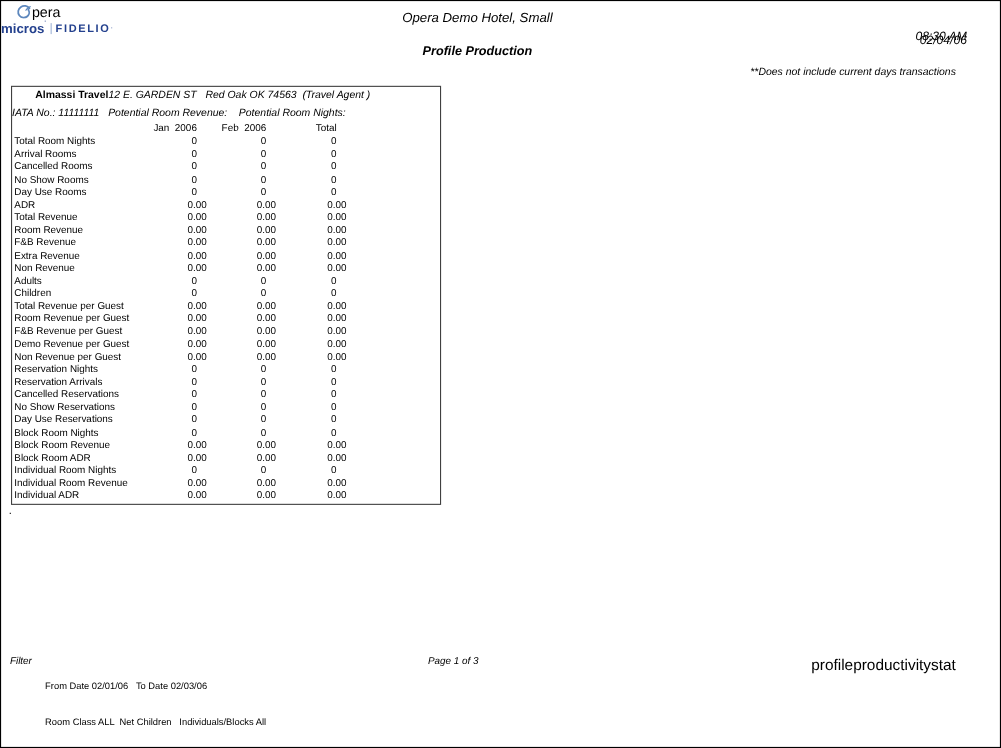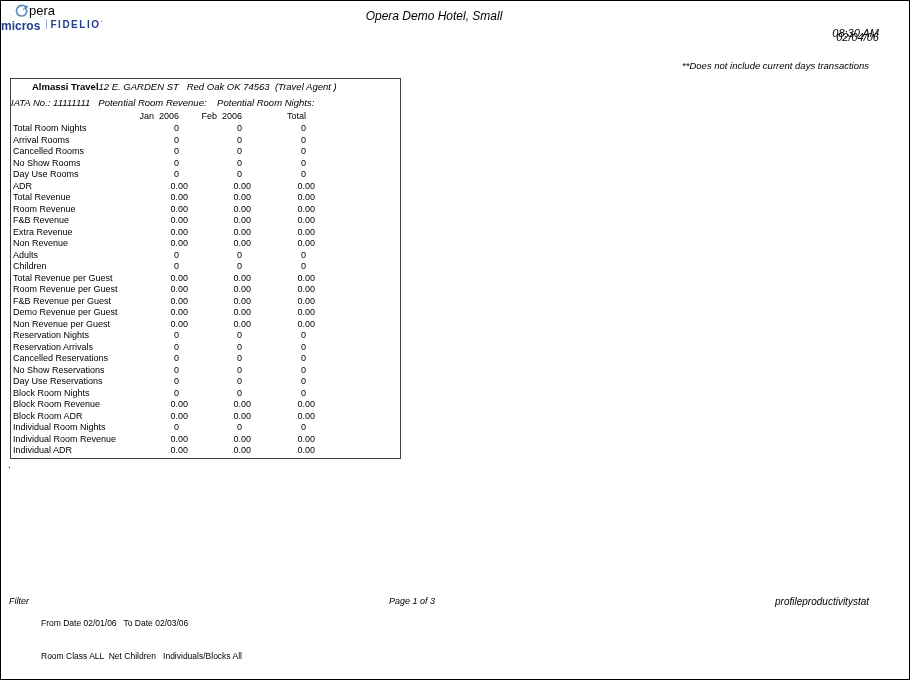--- a/index.html
+++ b/index.html
@@ -17,21 +17,21 @@
     overflow: hidden;
   }
   .logo-opera {
     position: absolute; left: 14px; top: 2px;
     display: flex; align-items: center;
     color: #000000; font-size: 13px; font-weight: 400;
   }
   .logo-opera svg { display: block; margin-right: 1px; }
   .logo-micros {
     position: absolute; left: 0px; top: 18px;
-    display: flex; align-items: flex-start;
+    display: flex; align-items: center;
     color: #24418e; white-space: nowrap;
   }
   .micros-word { font-weight: bold; font-size: 12px; letter-spacing: 0px; }
   .tm-tick { font-size: 6px; vertical-align: top; position: relative; top: -4px; color: #24418e; }
   .logo-divider { width: 1px; height: 10px; background: #9fb3d6; margin: 0 4px; }
   .fidelio-word { font-weight: bold; font-size: 10px; letter-spacing: 1.5px; }
   .reg-dot { font-size: 7px; position: relative; top: -1px; }
 
   
   .hotel-title {
@@ -93,21 +93,21 @@
   .filter-lines {
     position: absolute; left: 40px; top: 595px;
     font-size: 8.5px; line-height: 11px; white-space: pre;
   }
   .page-number {
     position: absolute; left: 388px; top: 595px;
     font-size: 9px; font-style: italic;
   }
   .report-file {
     position: absolute; right: 40px; top: 595px;
-    font-size: 10px; font-style: italic;
+    font-size: 14px; 
   }
 </style>
 </head>
 <body>
 
 <div class="page">
 
   <div class="logo-opera">
     <span>
       <svg width="13" height="13" viewBox="0 0 16 16">
@@ -121,20 +121,21 @@
     <span class="micros-word">micros</span>
       <span class="tm-tick">'</span>
     <span class="logo-divider"></span>
     <span class="fidelio-word">FIDELIO</span>
       <span class="reg-dot">·</span>
   </div>
 
   <div class="hotel-title">Opera Demo Hotel, Small</div>
   <div class="report-date">02/04/06</div>
   <div class="report-time">08:30 AM</div>
+  <div class="report-title">Profile Production</div>
   <div class="report-note">**Does not include current days transactions</div>
 
   <div class="stats-box">
     <div class="p-row1"><span class="profile-name">Almassi Travel</span><span class="profile-address">12 E. GARDEN ST   Red Oak OK 74563  (Travel Agent )</span></div>
     <div class="p-row2">IATA No.: 11111111   Potential Room Revenue:    Potential Room Nights:</div>
     <div class="col-head">
       <div class="cell c-label"></div>
       <div class="cell c-jan val">Jan  2006</div>
       <div class="cell c-feb val">Feb  2006</div>
       <div class="cell c-total val">Total</div>

